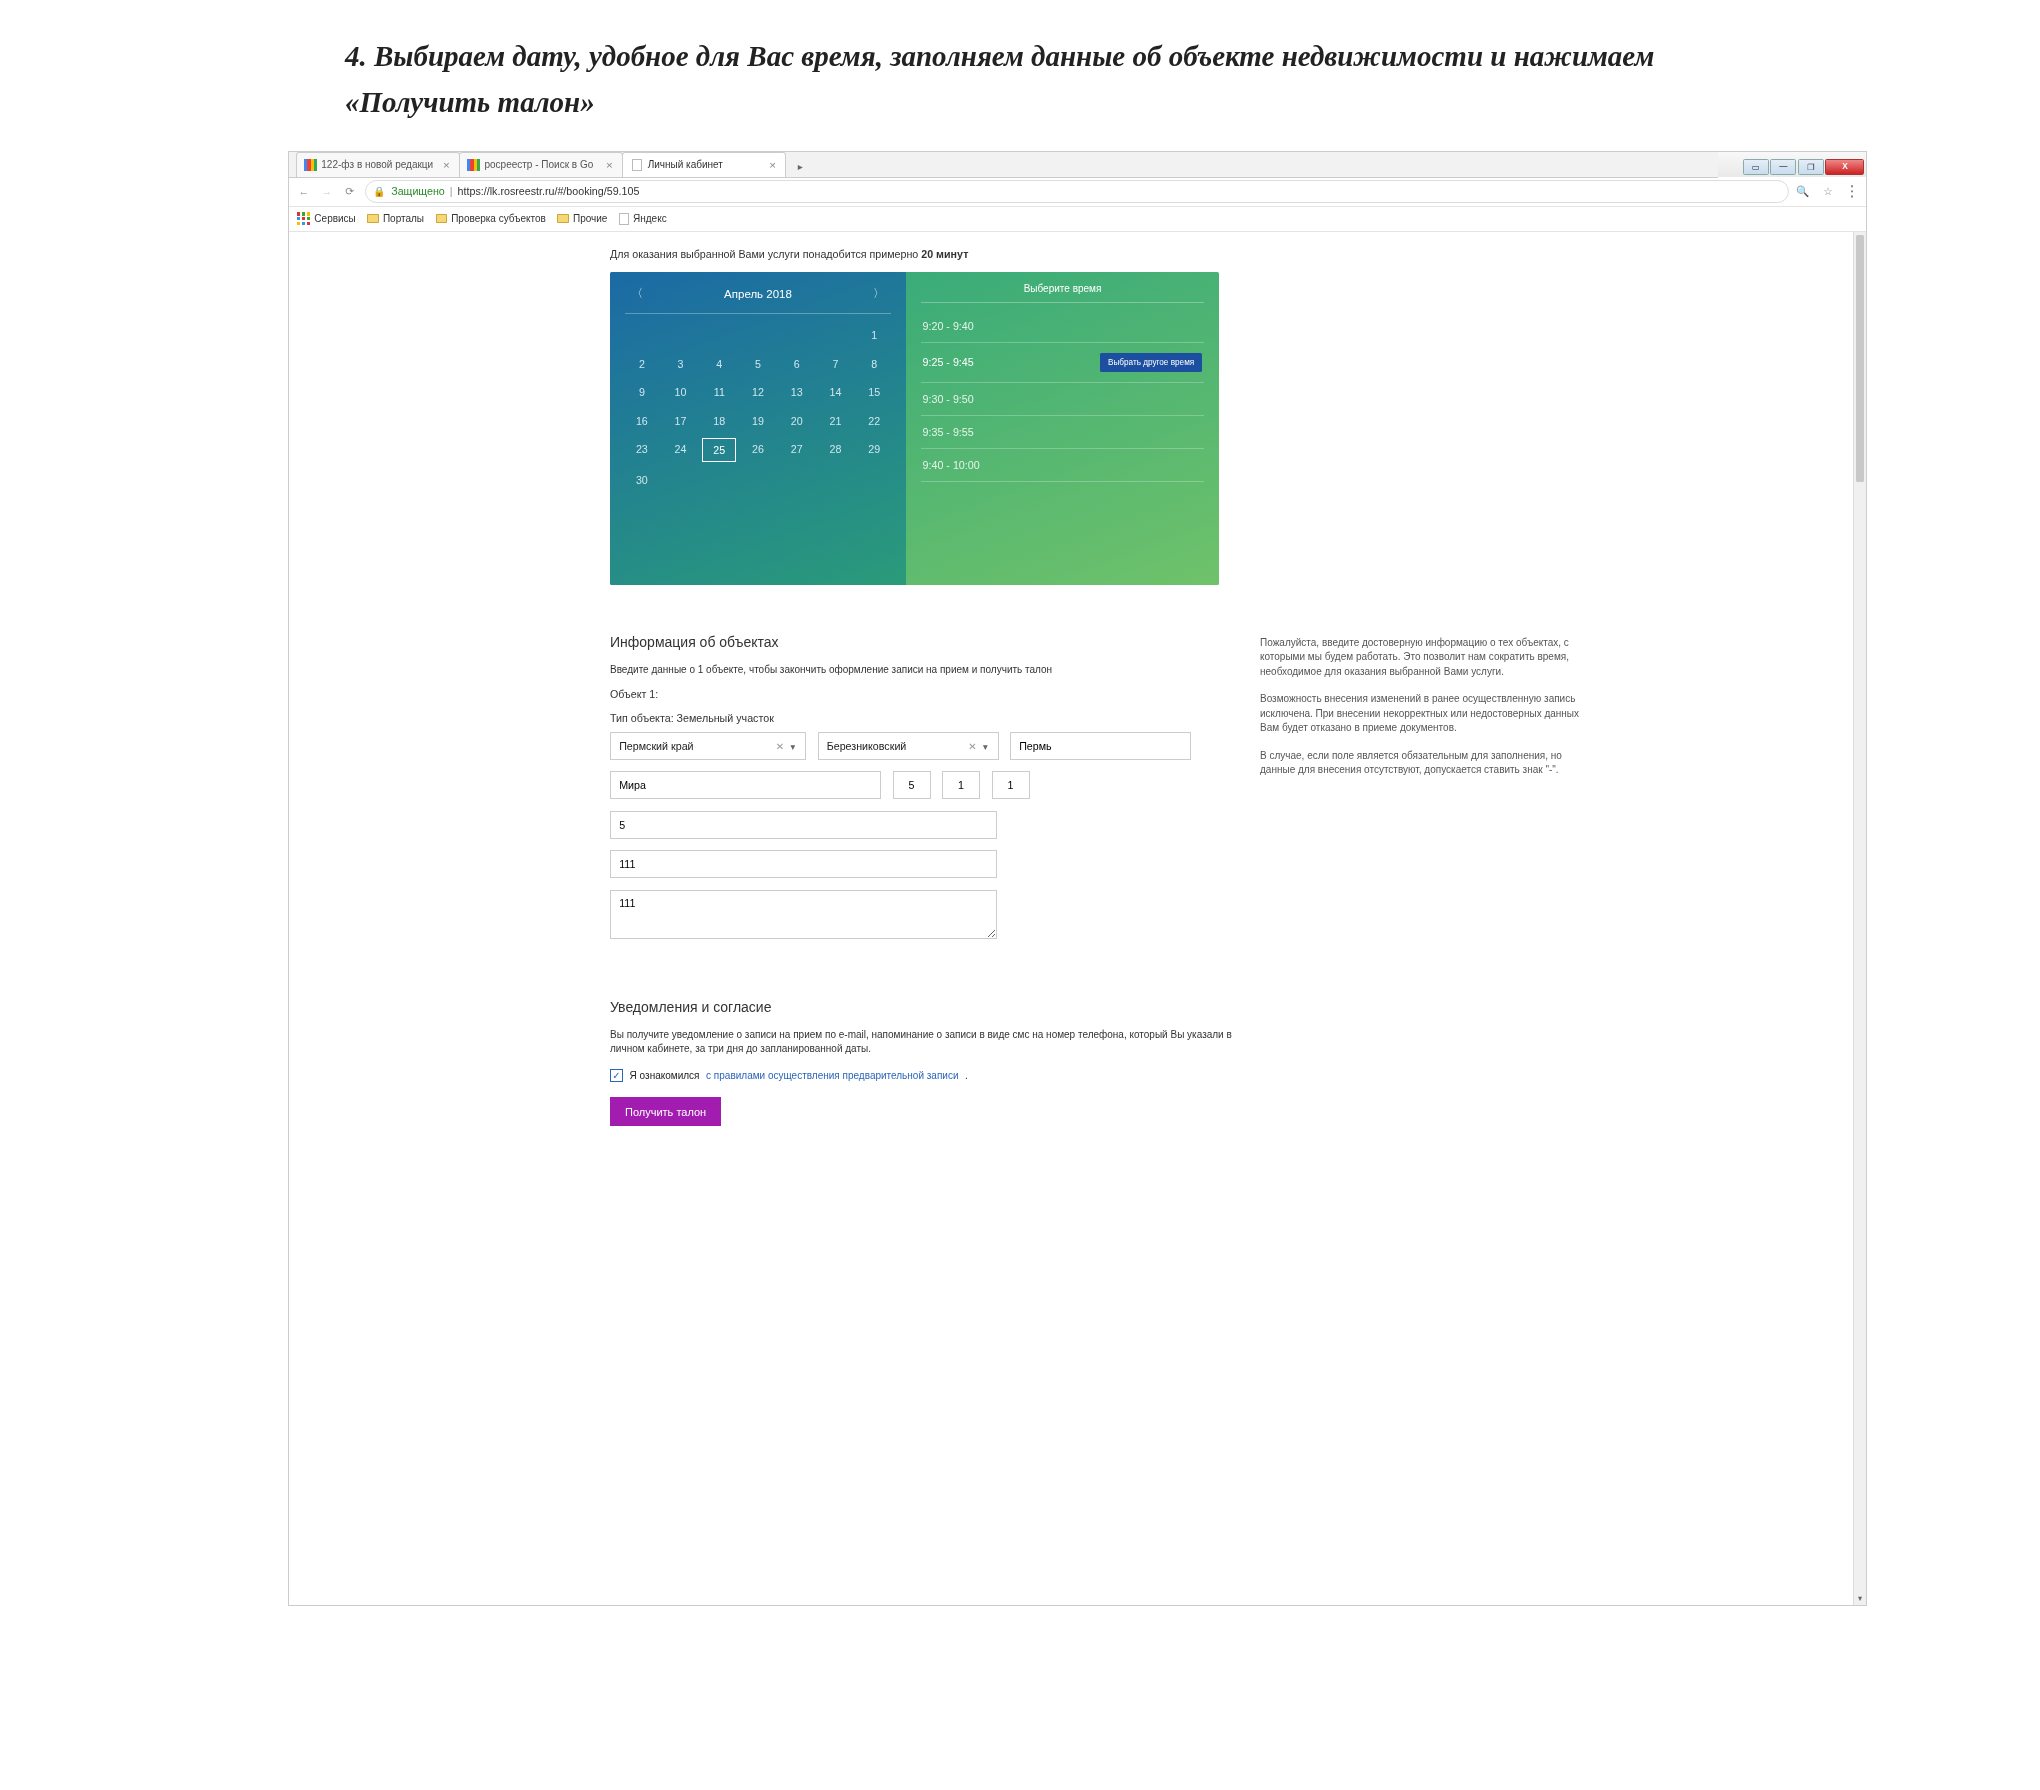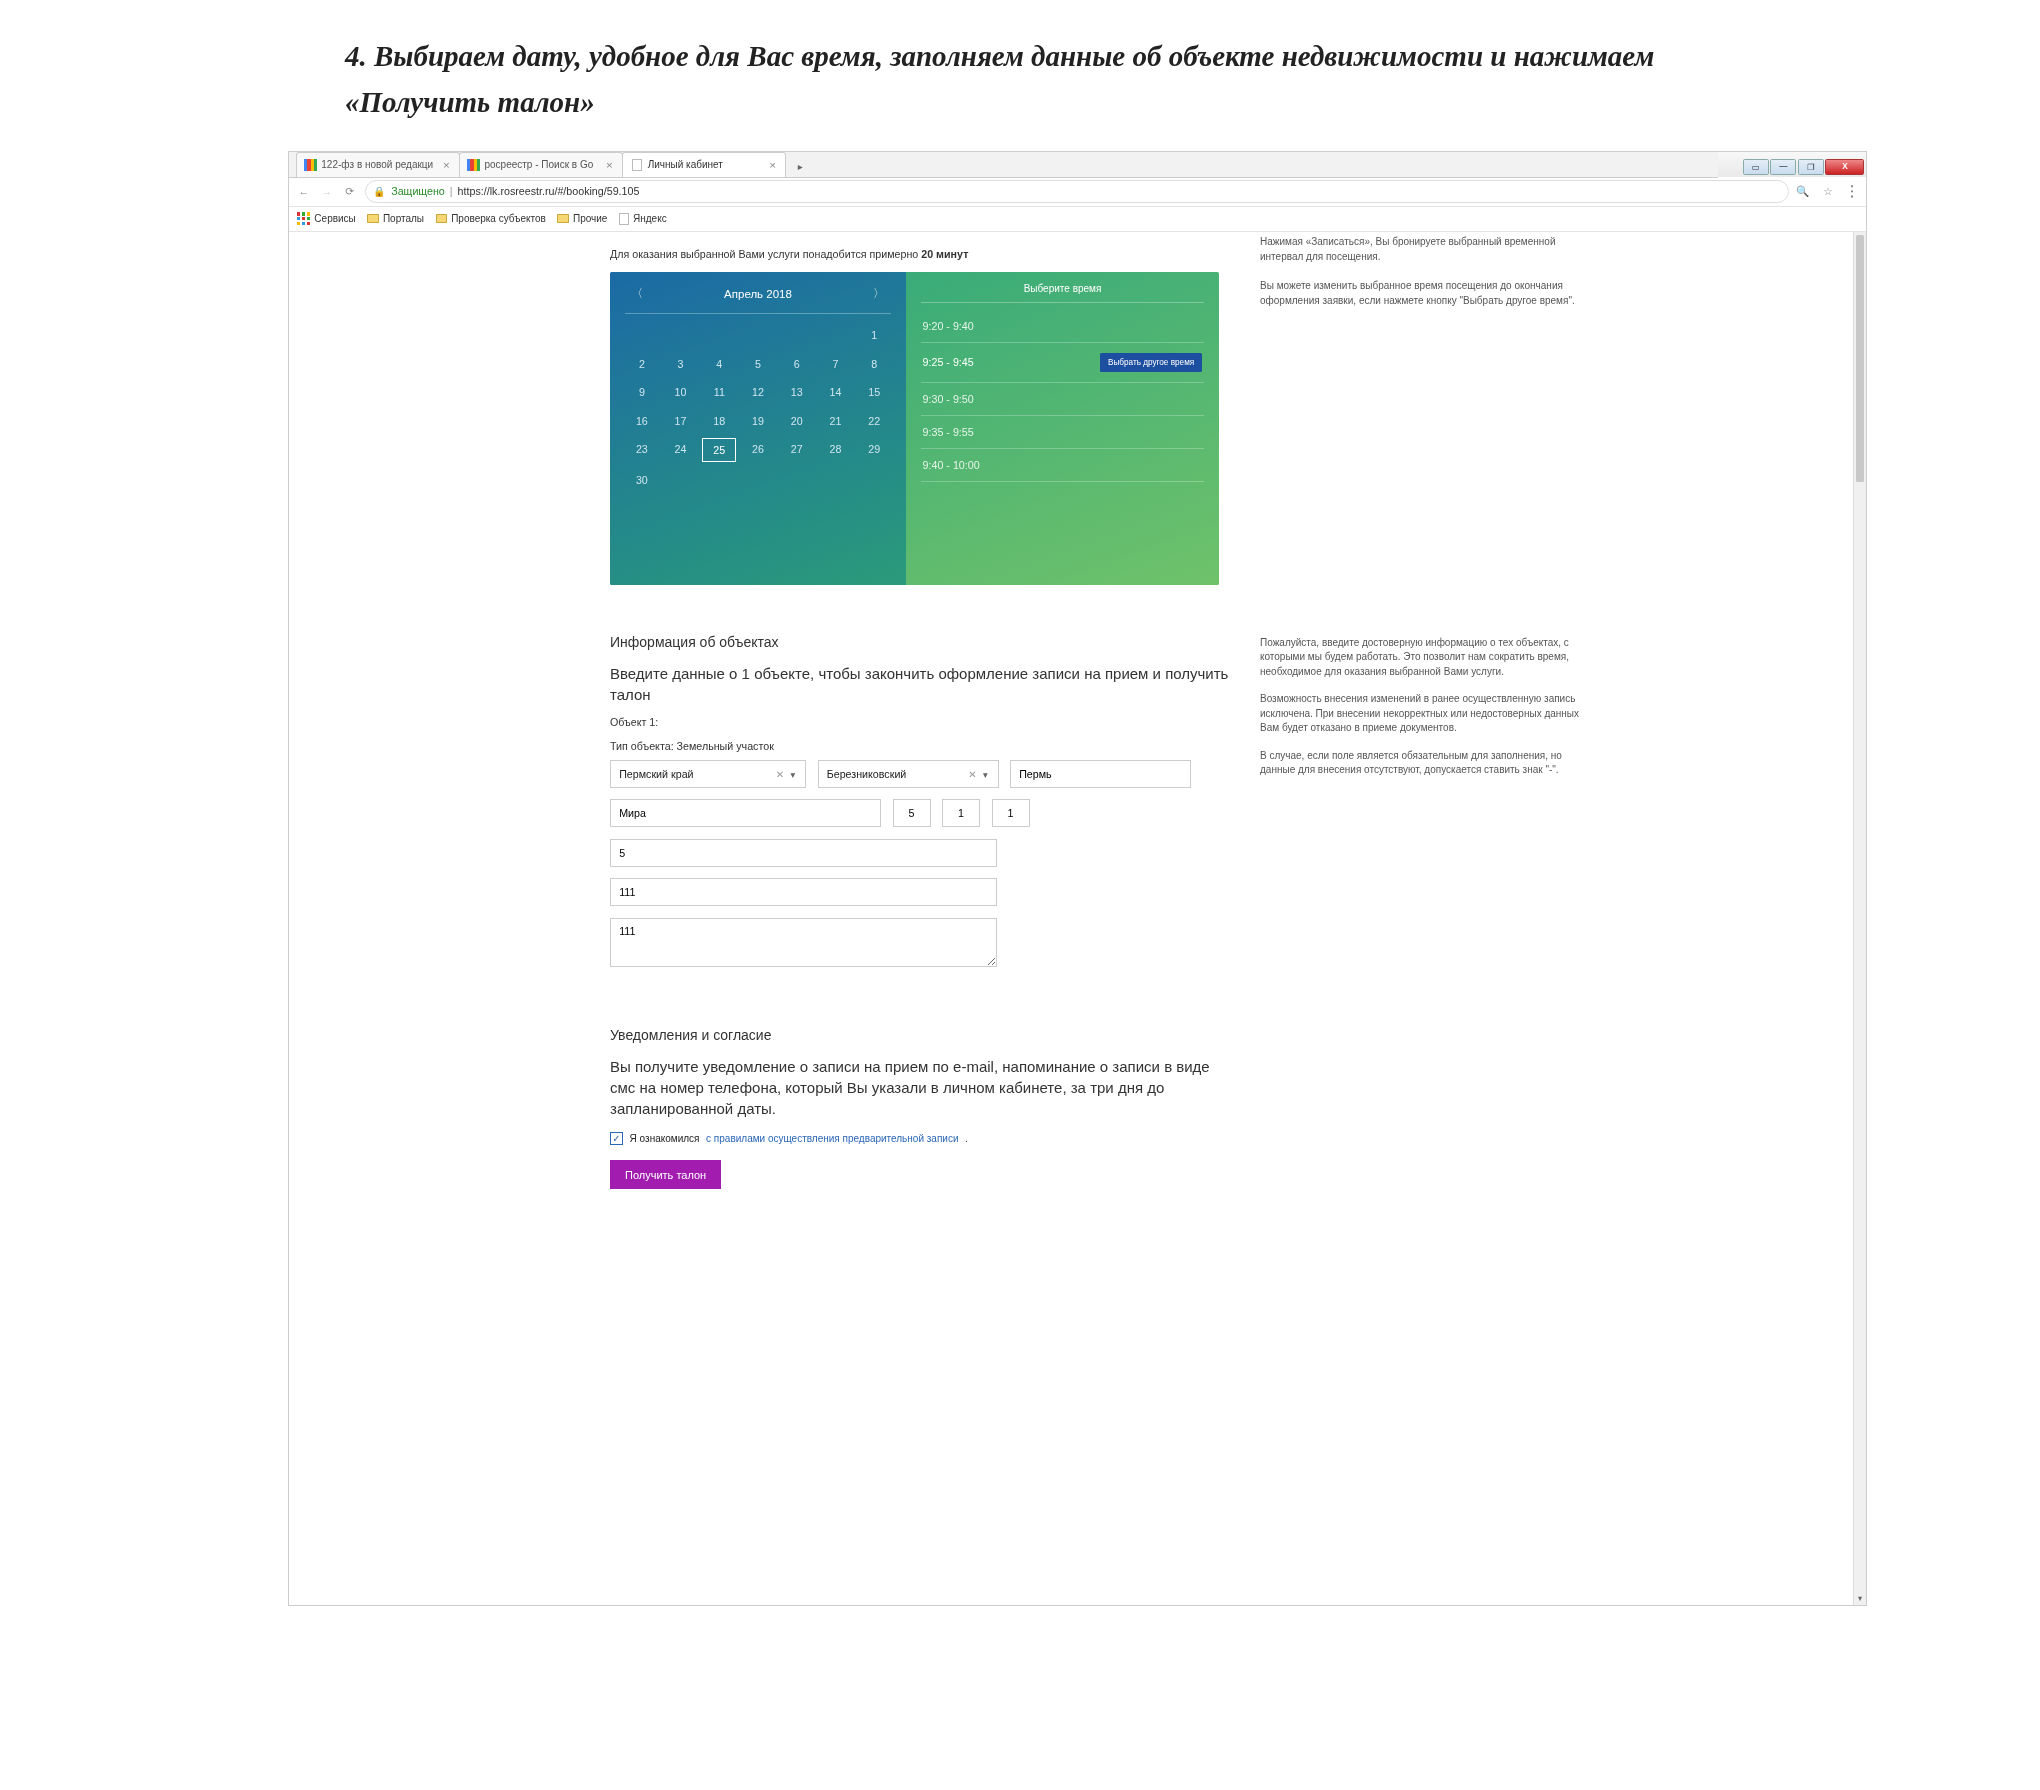--- a/index.html
+++ b/index.html
@@ -272,21 +272,21 @@
     background:#1d4fa0;
     color:#fff;
     font-size:8.2px;
     padding:5px 8.2px;
     border-radius:1.6px;
     cursor:pointer;
   }
 
   
   h3.sec { font-size:14px; font-weight:400; color:#333; margin:49px 0 13px; }
-  .desc { font-size:15px; color:#333; margin-bottom:11.5px; line-height:1.4;}
+  .desc { font-size:10px; color:#333; margin-bottom:11.5px; line-height:1.4;}
   .obj-label { font-size:10.7px; color:#333; margin:11.5px 0 8.2px; }
   .form-row { display:flex; gap:11.5px; margin-bottom:11.5px;}
   .inp {
     border:0.8px solid #ccc;
     height:28px;
     padding:0 8.2px;
     font-size:10.7px;
     background:#fff;
     position:relative;
   }
@@ -492,24 +492,20 @@
                     <div class="slot">
                       <span>9:35 - 9:55</span>
                     </div>
                     <div class="slot">
                       <span>9:40 - 10:00</span>
                     </div>
                   </div>
               </div>
             </div>
           </div>
-          <div class="rightcol">
-            <p style="margin-top:3.3px">Нажимая «Записаться», Вы бронируете выбранный временной интервал для посещения.</p>
-            <p style="margin-top:15px">Вы можете изменить выбранное время посещения до окончания оформления заявки, если нажмете кнопку "Выбрать другое время".</p>
-          </div>
         </div>
 
         <div class="twocol">
           <div class="leftcol">
             <h3 class="sec">Информация об объектах</h3>
             <div class="desc">Введите данные о 1 объекте, чтобы закончить оформление записи на прием и получить талон</div>
             <div class="obj-label">Объект 1:</div>
             <div class="obj-label">Тип объекта: Земельный участок</div>
 
             <div class="form-row">

